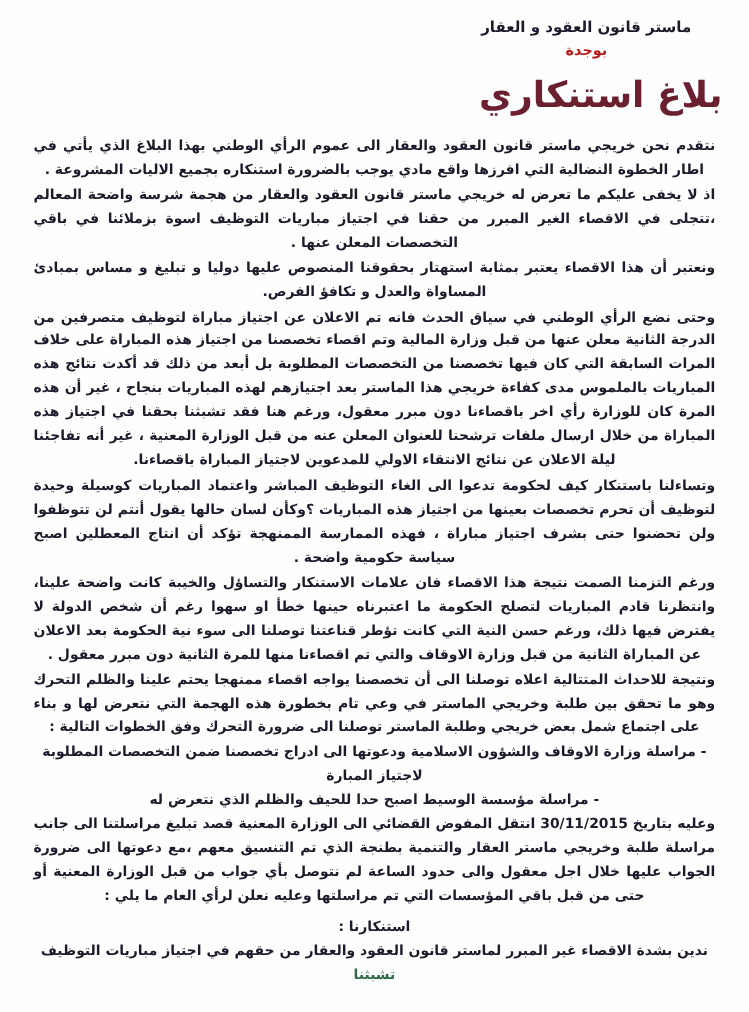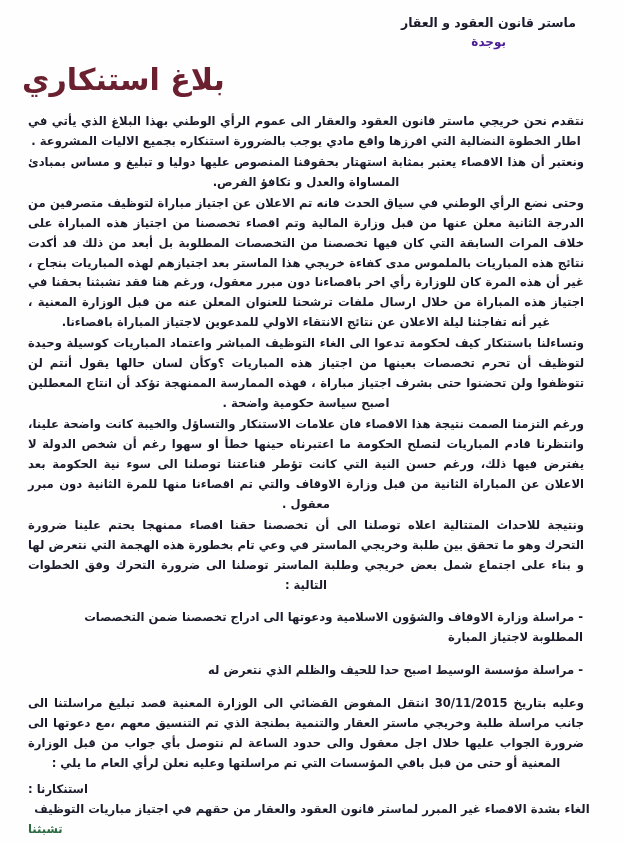--- a/index.html
+++ b/index.html
@@ -36,73 +36,73 @@
     font-size: 12.5px;
     font-weight: 700;
     line-height: 1.5;
     color: #1b1b2c;
     letter-spacing: 0;
   }
   .org-line-2 {
     font-size: 12px;
     font-weight: 700;
     line-height: 1.6;
-    color: #4c1d95;
+    color: #b91c1c;
     margin-right: 70px;
   }
   .doc-title {
     margin: 10px 0 14px 0;
     font-size: 30px;
     font-weight: 700;
     letter-spacing: 1px;
     line-height: 1.2;
     color: #6b2030;
-    text-align: left;
+    text-align: right;
   }
   .body-block {
     direction: rtl;
     text-align: justify;
     text-align-last: center;
     font-size: 11.6px;
     line-height: 1.72;
     font-weight: 700;
     color: #1b1b2c;
     padding: 0 6px;
   }
   .para {
-    margin: 0 12px 1px 0;
+    margin: 0 0 1px 0;
     text-align: justify;
     text-align-last: center;
   }
   .list-block {
     direction: rtl;
     text-align: center;
     font-size: 11.6px;
     line-height: 1.72;
     font-weight: 700;
     color: #1b1b2c;
     padding: 0 6px;
     margin-top: 1px;
   }
   .list-item {
-    text-align: right;
-    margin: 13px;
+    text-align: center;
+    margin: 0;
   }
   .demands {
     direction: rtl;
     margin-top: 5px;
     padding: 0 6px;
     font-size: 11.6px;
     font-weight: 700;
     line-height: 1.74;
     color: #1b1b2c;
   }
   .demand-key {
     display: block;
-    text-align: left;
+    text-align: center;
     margin: 0;
     font-weight: 700;
   }
   .demand-key.green { color: #2e6b45; }
   .demand-key.dark { color: #1b1b2c; }
   .demand-text {
     display: block;
     text-align: center;
     margin: 0;
     color: #1b1b2c;
@@ -115,37 +115,38 @@
 
   <div class="org-block">
     <div class="org-line-1">ماستر قانون العقود و العقار</div>
     <div class="org-line-2">بوجدة</div>
   </div>
 
   <div class="doc-title">بلاغ استنكاري</div>
 
   <div class="body-block">
     <p class="para">نتقدم نحن خريجي ماستر قانون العقود والعقار الى عموم الرأي الوطني بهذا البلاغ الذي يأتي في اطار الخطوة النضالية التي افرزها واقع مادي يوجب بالضرورة استنكاره بجميع الاليات المشروعة .</p>
+    <p class="para">اذ لا يخفى عليكم ما تعرض له خريجي ماستر قانون العقود والعقار من هجمة شرسة واضحة المعالم ،تتجلى في الاقصاء الغير المبرر من حقنا في اجتياز مباريات التوظيف اسوة بزملائنا في باقي التخصصات المعلن عنها .</p>
     <p class="para">ونعتبر أن هذا الاقصاء يعتبر بمثابة استهتار بحقوقنا المنصوص عليها دوليا و تبليغ و مساس بمبادئ المساواة والعدل و تكافؤ الفرص.</p>
     <p class="para">وحتى نضع الرأي الوطني في سياق الحدث فانه تم الاعلان عن اجتياز مباراة لتوظيف متصرفين من الدرجة الثانية معلن عنها من قبل وزارة المالية وتم اقصاء تخصصنا من اجتياز هذه المباراة على خلاف المرات السابقة التي كان فيها تخصصنا من التخصصات المطلوبة بل أبعد من ذلك قد أكدت نتائج هذه المباريات بالملموس مدى كفاءة خريجي هذا الماستر بعد اجتيازهم لهذه المباريات بنجاح ، غير أن هذه المرة كان للوزارة رأي اخر باقصاءنا دون مبرر معقول، ورغم هنا فقد تشبثنا بحقنا في اجتياز هذه المباراة من خلال ارسال ملفات ترشحنا للعنوان المعلن عنه من قبل الوزارة المعنية ، غير أنه تفاجئنا ليلة الاعلان عن نتائج الانتقاء الاولي للمدعوين لاجتياز المباراة باقصاءنا.</p>
     <p class="para">وتساءلنا باستنكار كيف لحكومة تدعوا الى الغاء التوظيف المباشر واعتماد المباريات كوسيلة وحيدة لتوظيف أن تحرم تخصصات بعينها من اجتياز هذه المباريات ؟وكأن لسان حالها يقول أنتم لن تتوظفوا ولن تحضنوا حتى بشرف اجتياز مباراة ، فهذه الممارسة الممنهجة تؤكد أن انتاج المعطلين اصبح سياسة حكومية واضحة .</p>
     <p class="para">ورغم التزمنا الصمت نتيجة هذا الاقصاء فان علامات الاستنكار والتساؤل والخيبة كانت واضحة علينا، وانتظرنا قادم المباريات لتصلح الحكومة ما اعتبرناه حينها خطأ او سهوا رغم أن شخص الدولة لا يفترض فيها ذلك، ورغم حسن النية التي كانت تؤطر قناعتنا توصلنا الى سوء نية الحكومة بعد الاعلان عن المباراة الثانية من قبل وزارة الاوقاف والتي تم اقصاءنا منها للمرة الثانية دون مبرر معقول .</p>
-    <p class="para">ونتيجة للاحداث المتتالية اعلاه توصلنا الى أن تخصصنا حقنا اقصاء ممنهجا يحتم علينا ضرورة التحرك وهو ما تحقق بين طلبة وخريجي الماستر في وعي تام بخطورة هذه الهجمة التي نتعرض لها و بناء على اجتماع شمل بعض خريجي وطلبة الماستر توصلنا الى ضرورة التحرك وفق الخطوات التالية :</p>
+    <p class="para">ونتيجة للاحداث المتتالية اعلاه توصلنا الى أن تخصصنا يواجه اقصاء ممنهجا يحتم علينا والظلم التحرك وهو ما تحقق بين طلبة وخريجي الماستر في وعي تام بخطورة هذه الهجمة التي نتعرض لها و بناء على اجتماع شمل بعض خريجي وطلبة الماستر توصلنا الى ضرورة التحرك وفق الخطوات التالية :</p>
   </div>
 
   <div class="list-block">
     <p class="list-item">- مراسلة وزارة الاوقاف والشؤون الاسلامية ودعوتها الى ادراج تخصصنا ضمن التخصصات المطلوبة لاجتياز المبارة</p>
     <p class="list-item">- مراسلة مؤسسة الوسيط اصبح حدا للحيف والظلم الذي نتعرض له</p>
   </div>
 
   <div class="body-block">
     <p class="para">وعليه بتاريخ 30/11/2015 انتقل المفوض القضائي الى الوزارة المعنية قصد تبليغ مراسلتنا الى جانب مراسلة طلبة وخريجي ماستر العقار والتنمية بطنجة الذي تم التنسيق معهم ،مع دعوتها الى ضرورة الجواب عليها خلال اجل معقول والى حدود الساعة لم نتوصل بأي جواب من قبل الوزارة المعنية أو حتى من قبل باقي المؤسسات التي تم مراسلتها وعليه نعلن لرأي العام ما يلي :</p>
   </div>
 
   <div class="demands">
     <span class="demand-key dark">استنكارنا :</span>
-    <span class="demand-text">الغاء بشدة الاقصاء غير المبرر لماستر قانون العقود والعقار من حقهم في اجتياز مباريات التوظيف</span>
+    <span class="demand-text">ندين بشدة الاقصاء غير المبرر لماستر قانون العقود والعقار من حقهم في اجتياز مباريات التوظيف</span>
 
     <span class="demand-key green">تشبثنا</span>
 
   </div>
 
 </div>
 
 </body></html>

